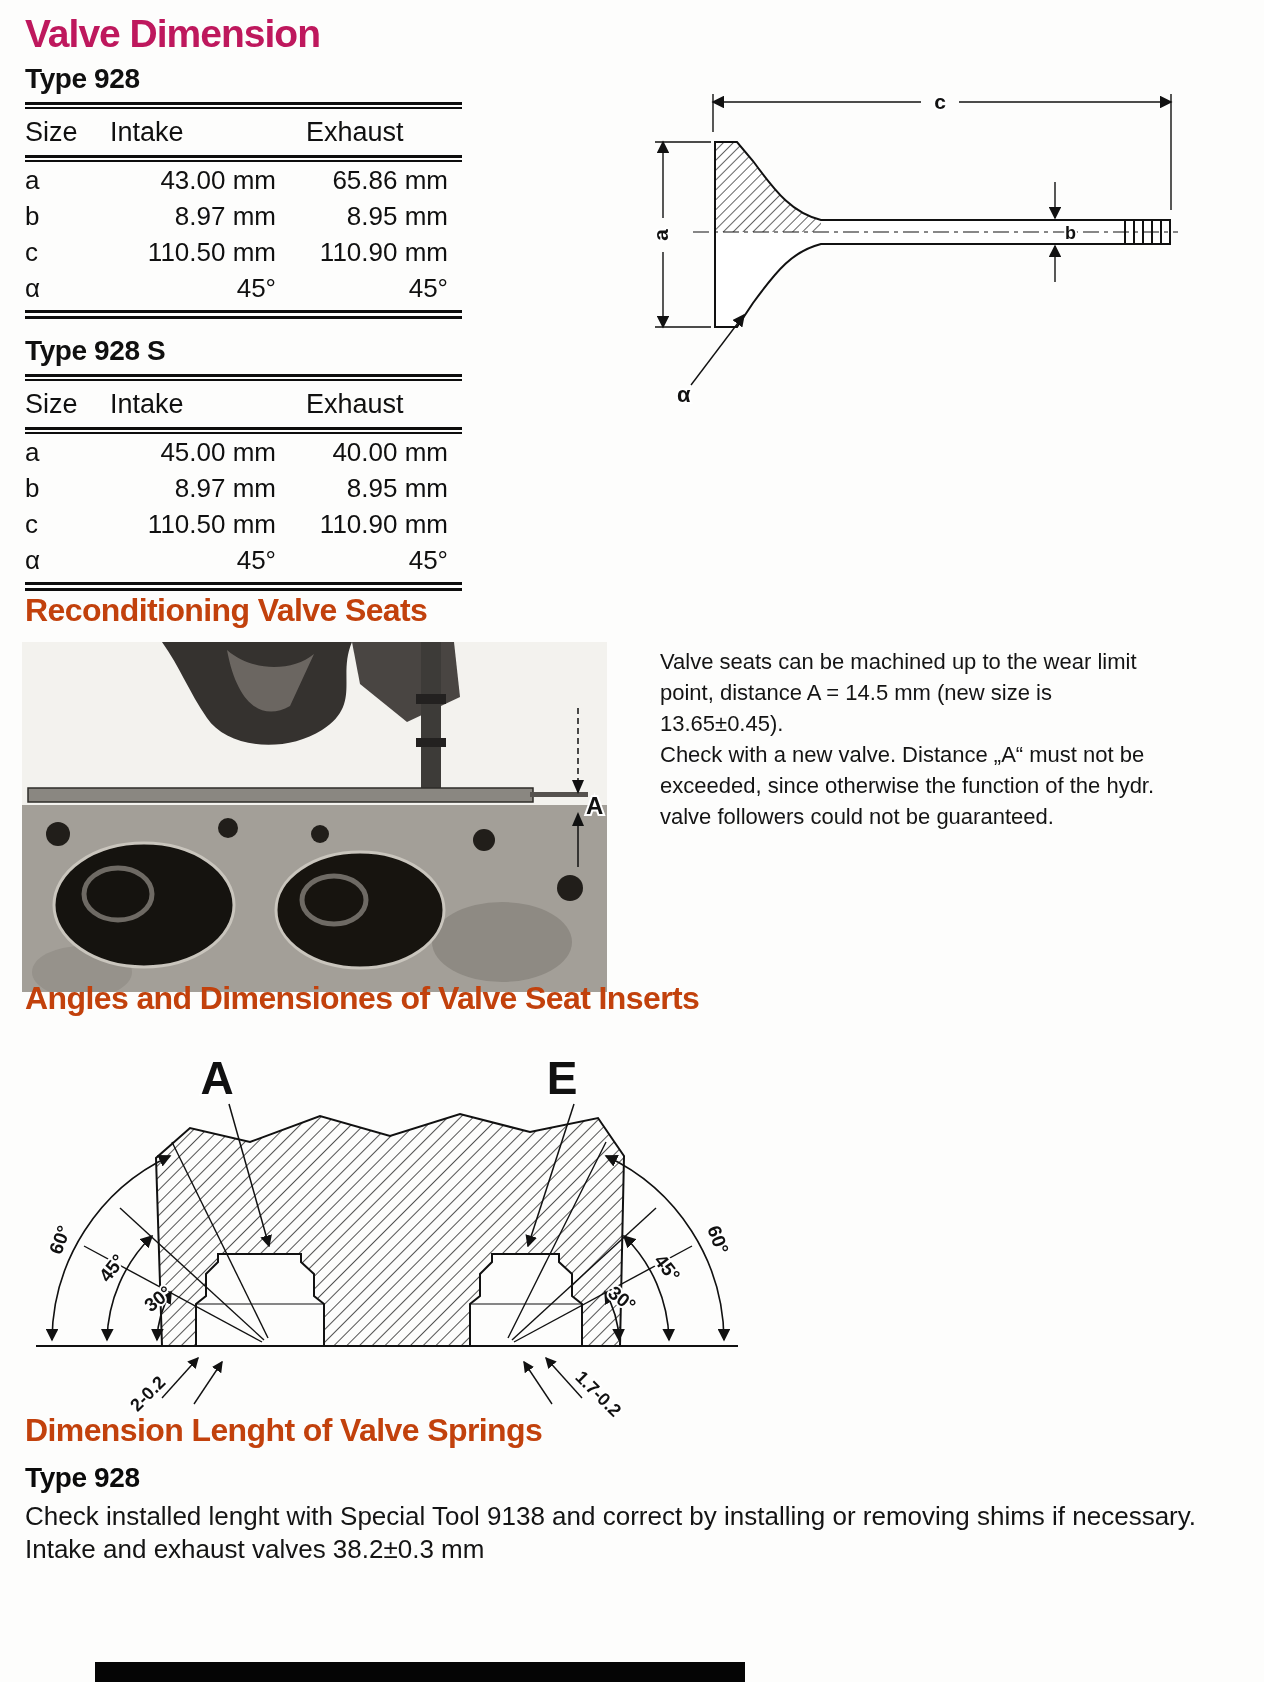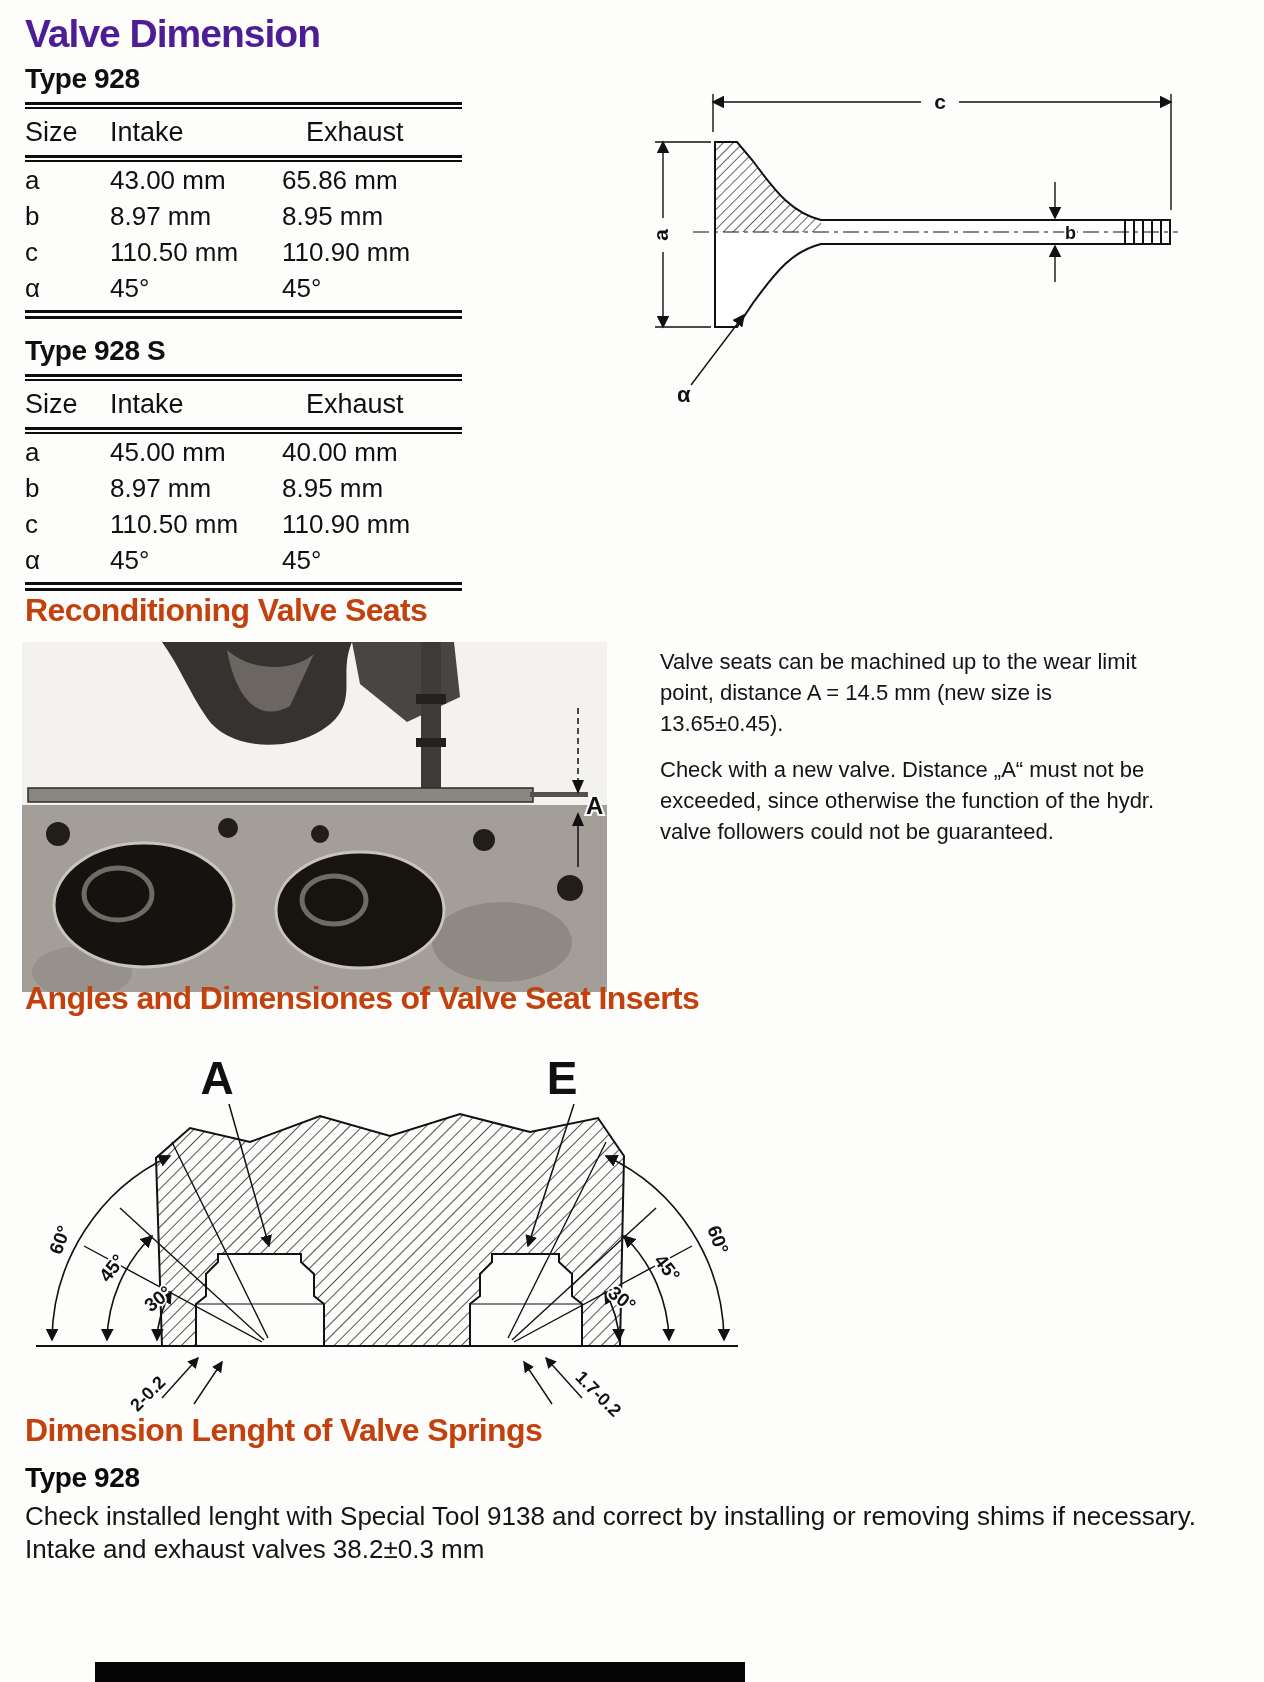--- a/index.html
+++ b/index.html
@@ -4,36 +4,36 @@
 <style>
   * { margin:0; padding:0; box-sizing:border-box; }
   html,body { background:#9a9a9a; }
   .page {
     position:relative; width:1264px; height:1682px;
     background:#fdfdfc; color:#101010;
     font-family:"Liberation Sans", sans-serif;
     overflow:hidden;
   }
   .abs { position:absolute; }
-  .h-main { font-size:39px; font-weight:800; letter-spacing:-1px; color:#4c1d95; }
+  .h-main { font-size:39px; font-weight:800; letter-spacing:-1px; color:#be185d; }
   .h-section { font-size:32px; font-weight:800; letter-spacing:-0.6px; color:#c2410c; }
   .h-sub { font-size:28px; font-weight:800; letter-spacing:-0.4px; color:#0b0b0b; }
 
   
   .spec-block { width:437px; }
   .spec-block h2 { font-size:28px; font-weight:800; line-height:30px; margin-bottom:8px; letter-spacing:-0.4px; }
   .rule { height:7px; border-top:3px solid #0d0d0d; border-bottom:2px solid #0d0d0d; }
   .rule.thick { height:9px; border-top:3px solid #0d0d0d; border-bottom:3px solid #0d0d0d; }
   .trow { display:grid; grid-template-columns:85px 172px 172px; font-size:26px; line-height:32px; }
   .trow.head { padding:7px 0; font-size:27px; }
   .trow.body { padding:2px 0; }
-  .cell-num { text-align:left; padding-right:6px; }
+  .cell-num { text-align:right; padding-right:6px; }
 
   .body-text { font-size:22px; line-height:31px; color:#141414; }
-  .body-text p + p { margin-top:15px; }
+  .body-text p + p { }
   .springs-text { font-size:26px; line-height:33px; color:#141414; }
 
   .svgt { fill:#111; paint-order:stroke; stroke:#ffffff; stroke-width:4px; font-family:"Liberation Sans", sans-serif; }
   .strip { background:#050505; }
 </style>
 </head>
 <body>
 
 <div class="page">
 

